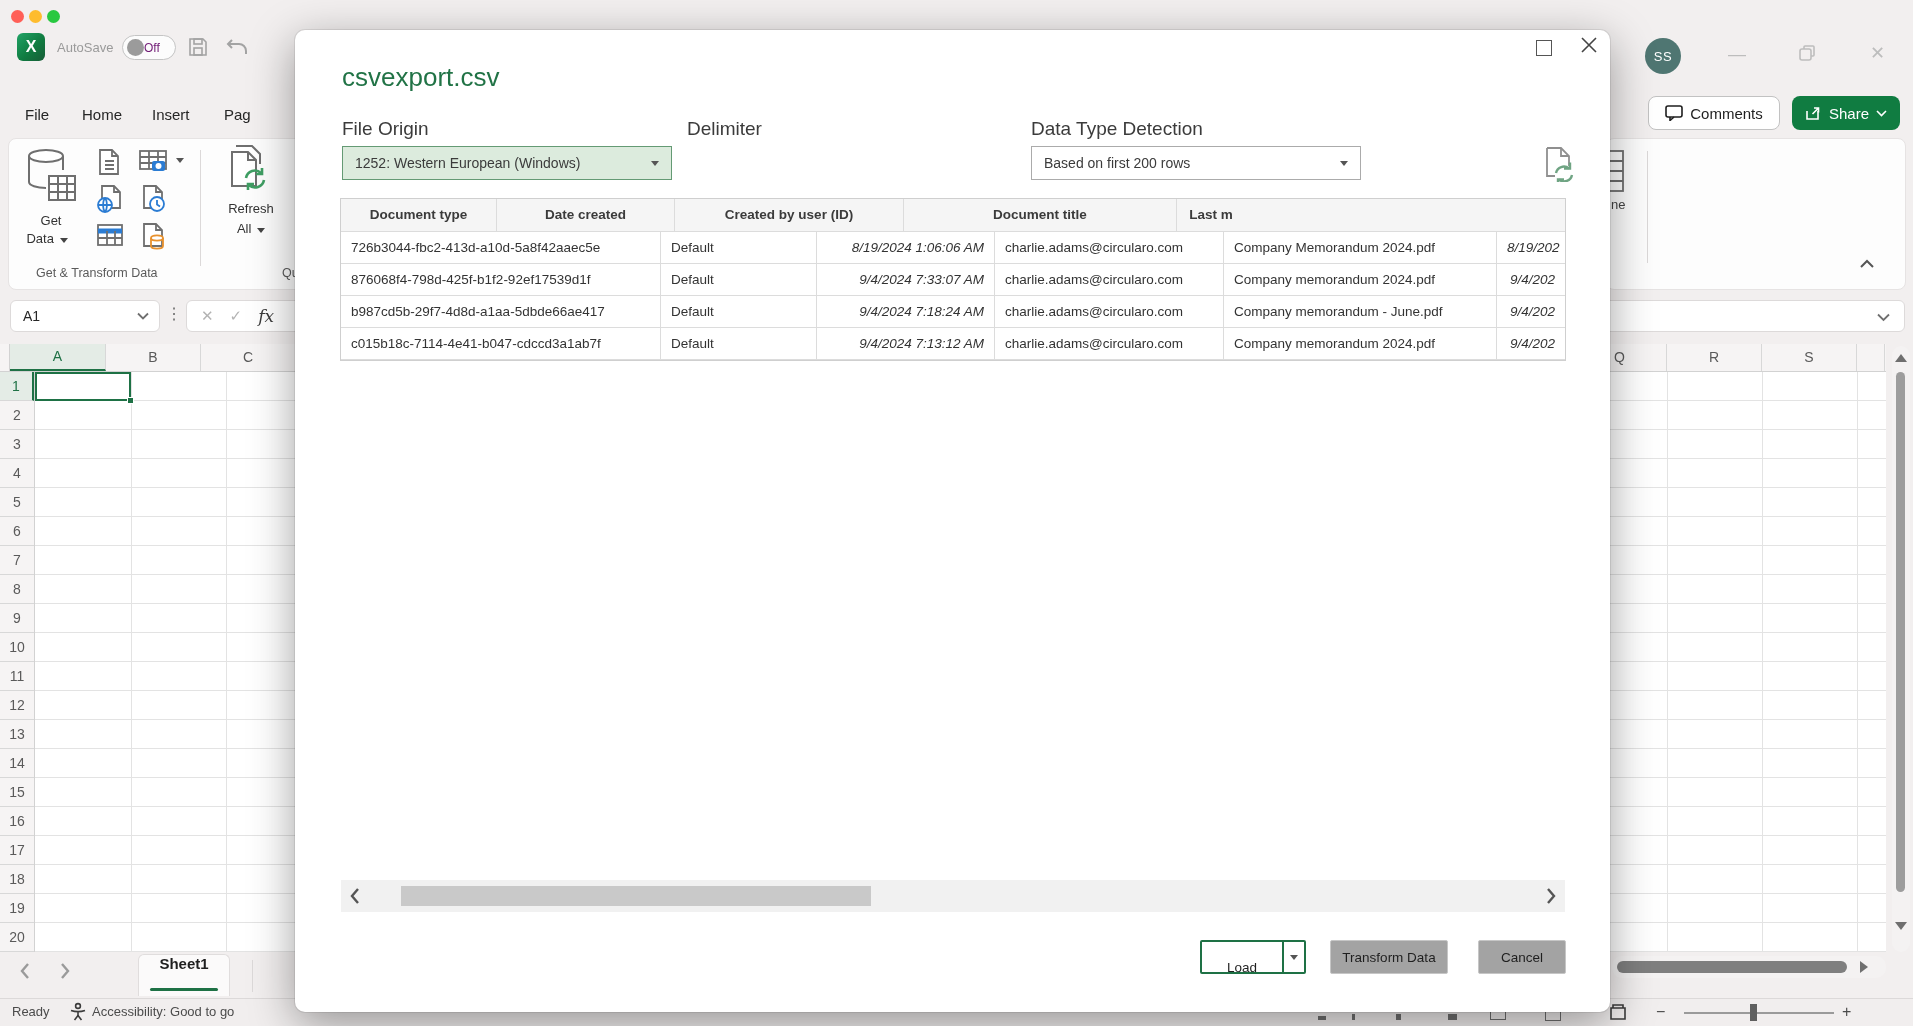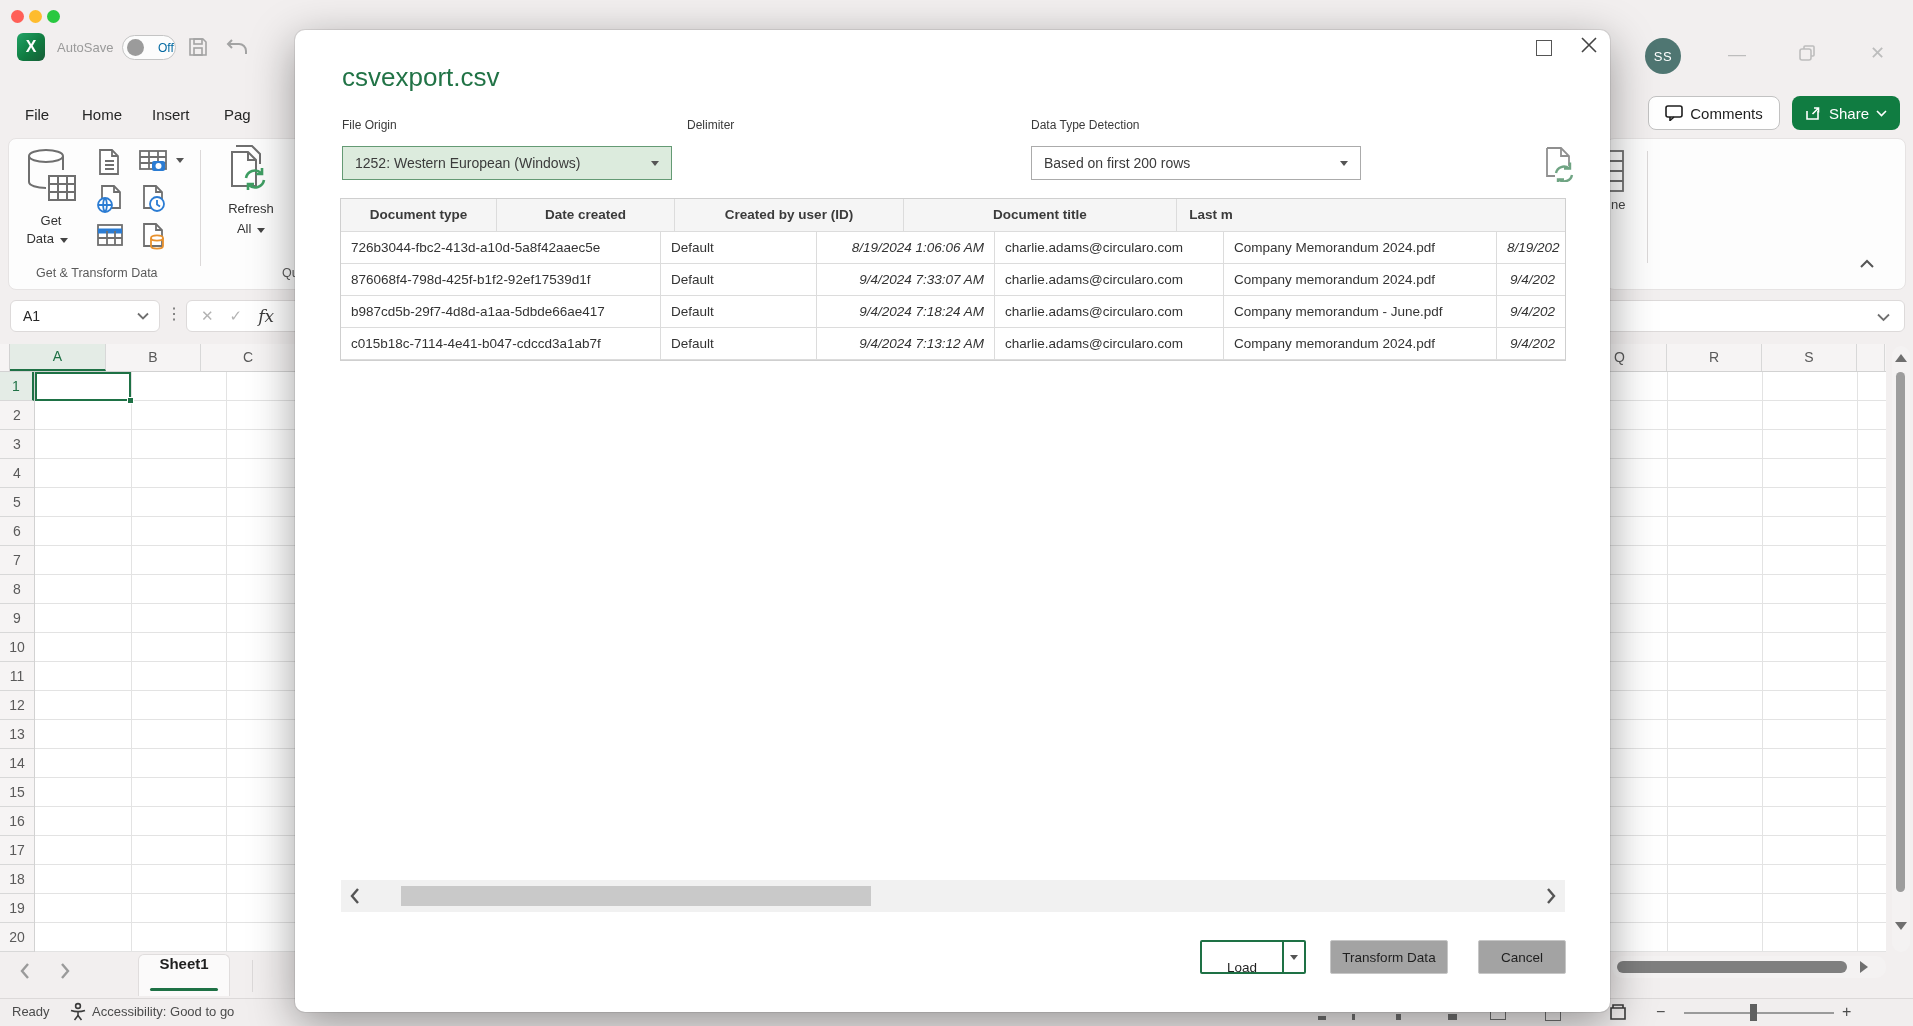--- a/index.html
+++ b/index.html
@@ -7,21 +7,21 @@
   body { position:relative; background:#f2efef; overflow:hidden; color:#262626; }
   .abs { position:absolute; }
   .circle { border-radius:50%; }
   svg { display:block; }
 
   
   .traffic { width:13px; height:13px; border-radius:50%; }
   .autosave-label { font-size:13px; color:#9a9a9a; line-height:24px; }
   .toggle { width:54px; height:25px; border:1px solid #c4c4c4; border-radius:13px; background:#fcfcfc; display:flex; align-items:center; }
   .toggle .knob { width:17px; height:17px; border-radius:50%; background:#9b9b9b; margin-left:4px; }
-  .toggle .off { font-size:12px; color:#0369a1; margin-left:14px; }
+  .toggle .off { font-size:12px; color:#701a75; margin-left:0; }
 
   
   .menu-tab { font-size:15px; color:#262626; white-space:nowrap; cursor:default; }
 
   
   .ribbon-card { background:#fdfdfd; border:1px solid #e6e3e3; border-radius:8px; }
   .ribbon-big-label { font-size:13px; color:#333; text-align:center; line-height:17px; }
   .group-label { font-size:12.5px; color:#5a5a5a; white-space:nowrap; }
   .vsep { width:1px; background:#dcd9d9; }
   .chev-down { display:inline-block; width:0; height:0; border-left:4px solid transparent; border-right:4px solid transparent; border-top:5px solid #555; }
@@ -53,21 +53,21 @@
   .sheet-tab { background:#fbfafa; border:1px solid #e0dddd; border-bottom:none; border-radius:6px 6px 0 0; display:flex; align-items:flex-start; justify-content:center; }
   .sheet-tab-label { font-size:15px; font-weight:700; color:#1f1f1f; }
   .tab-underline { height:3px; background:#1E7145; border-radius:2px; }
   .statusbar { background:#f1eeee; border-top:1px solid #dcd9d9; }
   .status-text { font-size:13px; color:#4b4b4b; }
   .frag { background:#6f6f6f; }
 
   
   .dialog { background:#fff; border-radius:10px; box-shadow:0 12px 45px rgba(0,0,0,0.38), 0 0 0 1px rgba(0,0,0,0.08);padding-left:30px; }
   .dlg-title { font-size:26px; color:#217346; }
-  .field-label { font-size:12px; color:#3b3b3b; }
+  .field-label { font-size:19px; color:#3b3b3b; }
   .select { height:34px; border:1px solid #ababab; background:#fff; display:flex; align-items:center; padding:0 12px; font-size:14px; color:#3b3b3b; }
   .select .grow { flex:1; white-space:nowrap; overflow:hidden; }
   .select.green { background:#DCEBDD; border:1px solid #649a74; }
 
   .pv-table { border:1px solid #cfcfcf; font-size:13.5px; color:#333; background:#fff; }
   .t-row { display:flex; border-bottom:1px solid #dcdcdc; height:32px; }
   .t-row.head { background:#f5f5f5; font-weight:700; height:33px; color:#3b3b3b; }
   .t-cell { border-right:1px solid #dcdcdc; padding:0 10px; line-height:31px; white-space:nowrap; overflow:hidden; }
   .t-row.head .t-cell { text-align:center; line-height:32px; }
   .c0{width:320px;} .c1{width:156px;} .c2{width:178px;text-align:right;font-style:italic;} .c3{width:229px;} .c4{width:273px;} .c5{width:68px;border-right:none;text-align:right;font-style:italic;}

